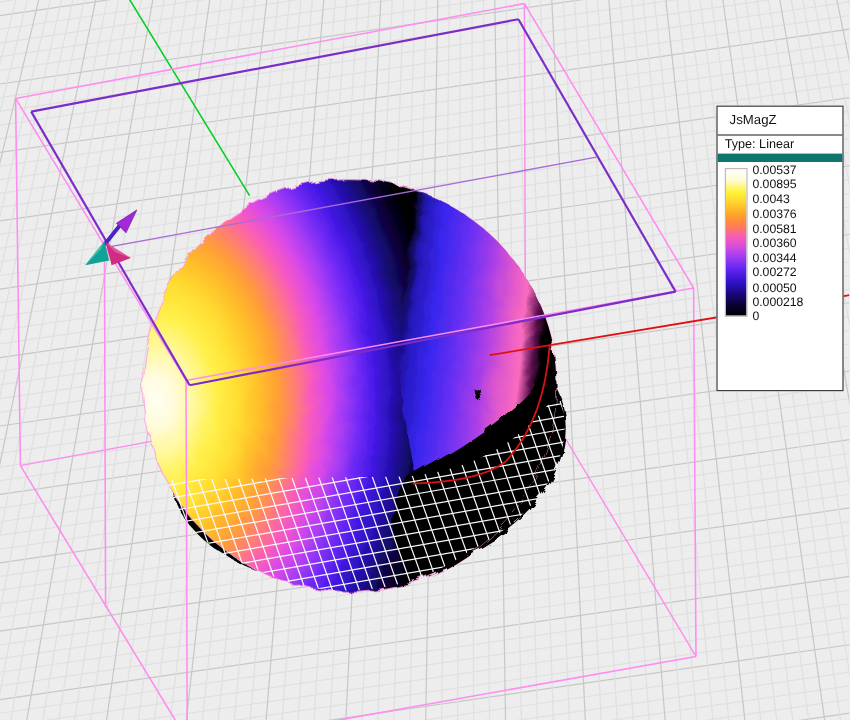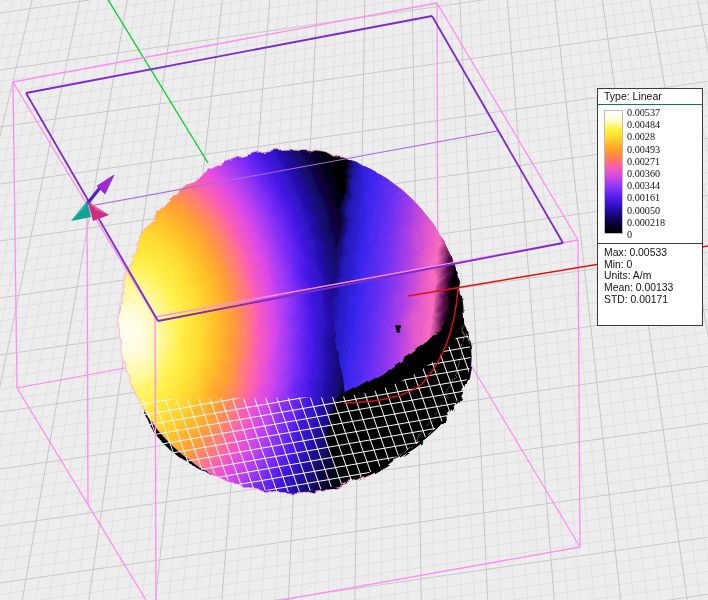--- a/index.html
+++ b/index.html
@@ -3,22 +3,22 @@
 <meta charset="utf-8">
 <style>
   html,body{margin:0;padding:0;background:#ededed;}
   .stage{position:relative;width:708px;height:600px;overflow:hidden;background:#ededed;
          font-family:"Liberation Sans", sans-serif;}
   .stage svg{position:absolute;left:0;top:0;}
   
   .legend{position:absolute;left:597px;top:88px;width:104px;height:236px;background:#ffffff;
           border:1px solid #3c3c3c;font-size:11px;color:#111;}
   .legend .lg-title{height:23px;line-height:23px;padding-left:10px;border-bottom:1px solid #3c3c3c;}
-  .legend .lg-type{height:15px;line-height:15px;padding-left:6px;border-bottom:1px solid #0f766e;font-size:10.5px;}
-  .legend .lg-scale{display:flex;align-items:flex-start;padding:5px 0 3px 6px;height:130px;font-family:Liberation Serif, serif;}
+  .legend .lg-type{height:15px;line-height:15px;padding-left:6px;border-bottom:7px solid #0f766e;font-size:10.5px;}
+  .legend .lg-scale{display:flex;align-items:flex-start;padding:5px 0 3px 6px;height:130px;}
   .legend .lg-bar{width:17px;height:122px;border:1px solid #bbb;}
   .legend .lg-labels{margin-left:4px;margin-top:-3px;font-size:10.2px;line-height:12.2px;white-space:nowrap;}
   .legend .lg-stats{border-top:1px solid #3c3c3c;padding:3px 0 3px 6px;font-size:10.4px;line-height:11.7px;}
 </style>
 </head>
 <body>
 
 <div class="stage">
 
   <svg id="scene" width="708" height="600" viewBox="0 0 708 600">
@@ -335,38 +335,32 @@
       <line x1="87" y1="204" x2="103" y2="184" stroke-width="3.2" stroke="#4a22c8"></line>
       <polygon points="114,175 97,186 105,194" stroke-width="0.6" fill="#a428d8" stroke="#6b1fa0"></polygon>
       <polygon id="coneE" points="109,215 88,202 93,221" fill="#cf2d84"></polygon>
       <polygon points="109,215 88,202 96,210" fill="#e95fa6" opacity="0.85"></polygon>
       <polygon id="coneH" points="71,221 87,201 91,217" fill="#11a296"></polygon>
       <polygon points="71,221 87,201 84,208" fill="#4cc4b8" opacity="0.8"></polygon>
     </g>
   </svg>
 
   <div class="legend">
+    <div class="lg-title">JsMagZ</div>
     <div class="lg-type">Type: Linear</div>
     <div class="lg-scale">
       <div class="lg-bar" id="lg-bar" style="background: linear-gradient(rgb(255, 255, 255) 0%, rgb(255, 251, 210) 7.7%, rgb(255, 242, 58) 15.4%, rgb(255, 210, 46) 23.1%, rgb(255, 164, 38) 30.8%, rgb(255, 127, 78) 38.5%, rgb(248, 92, 184) 46.2%, rgb(207, 74, 226) 53.8%, rgb(147, 56, 244) 61.5%, rgb(92, 34, 238) 69.2%, rgb(52, 18, 204) 76.9%, rgb(26, 8, 128) 84.6%, rgb(10, 3, 54) 92.3%, rgb(0, 0, 0) 100%);"></div>
       <div class="lg-labels" id="lg-labels">
           <div>0.00537</div>
-          <div>0.00484</div>
-          <div>0.0028</div>
-          <div>0.00493</div>
-          <div>0.00271</div>
+          <div>0.00895</div>
+          <div>0.0043</div>
+          <div>0.00376</div>
+          <div>0.00581</div>
           <div>0.00360</div>
           <div>0.00344</div>
-          <div>0.00161</div>
+          <div>0.00272</div>
           <div>0.00050</div>
           <div>0.000218</div>
           <div>0</div>
         </div>
     </div>
-    <div class="lg-stats" id="lg-stats">
-        <div>Max: 0.00533</div>
-        <div>Min: 0</div>
-        <div>Units: A/m</div>
-        <div>Mean: 0.00133</div>
-        <div>STD: 0.00171</div>
-      </div>
   </div>
 </div>
 
 </body></html>

